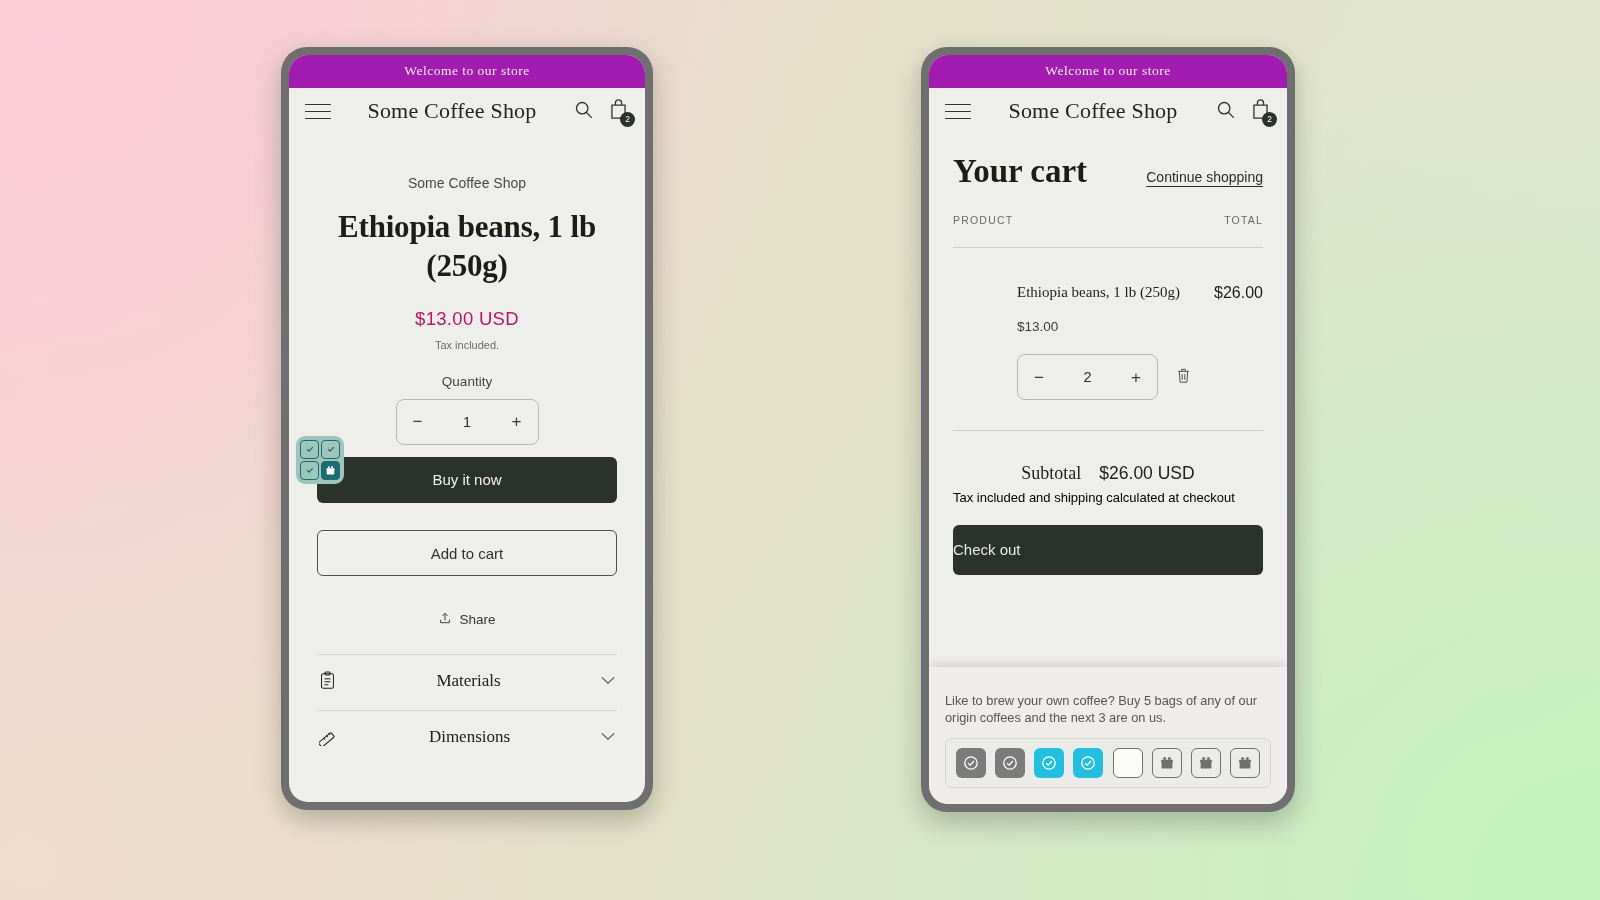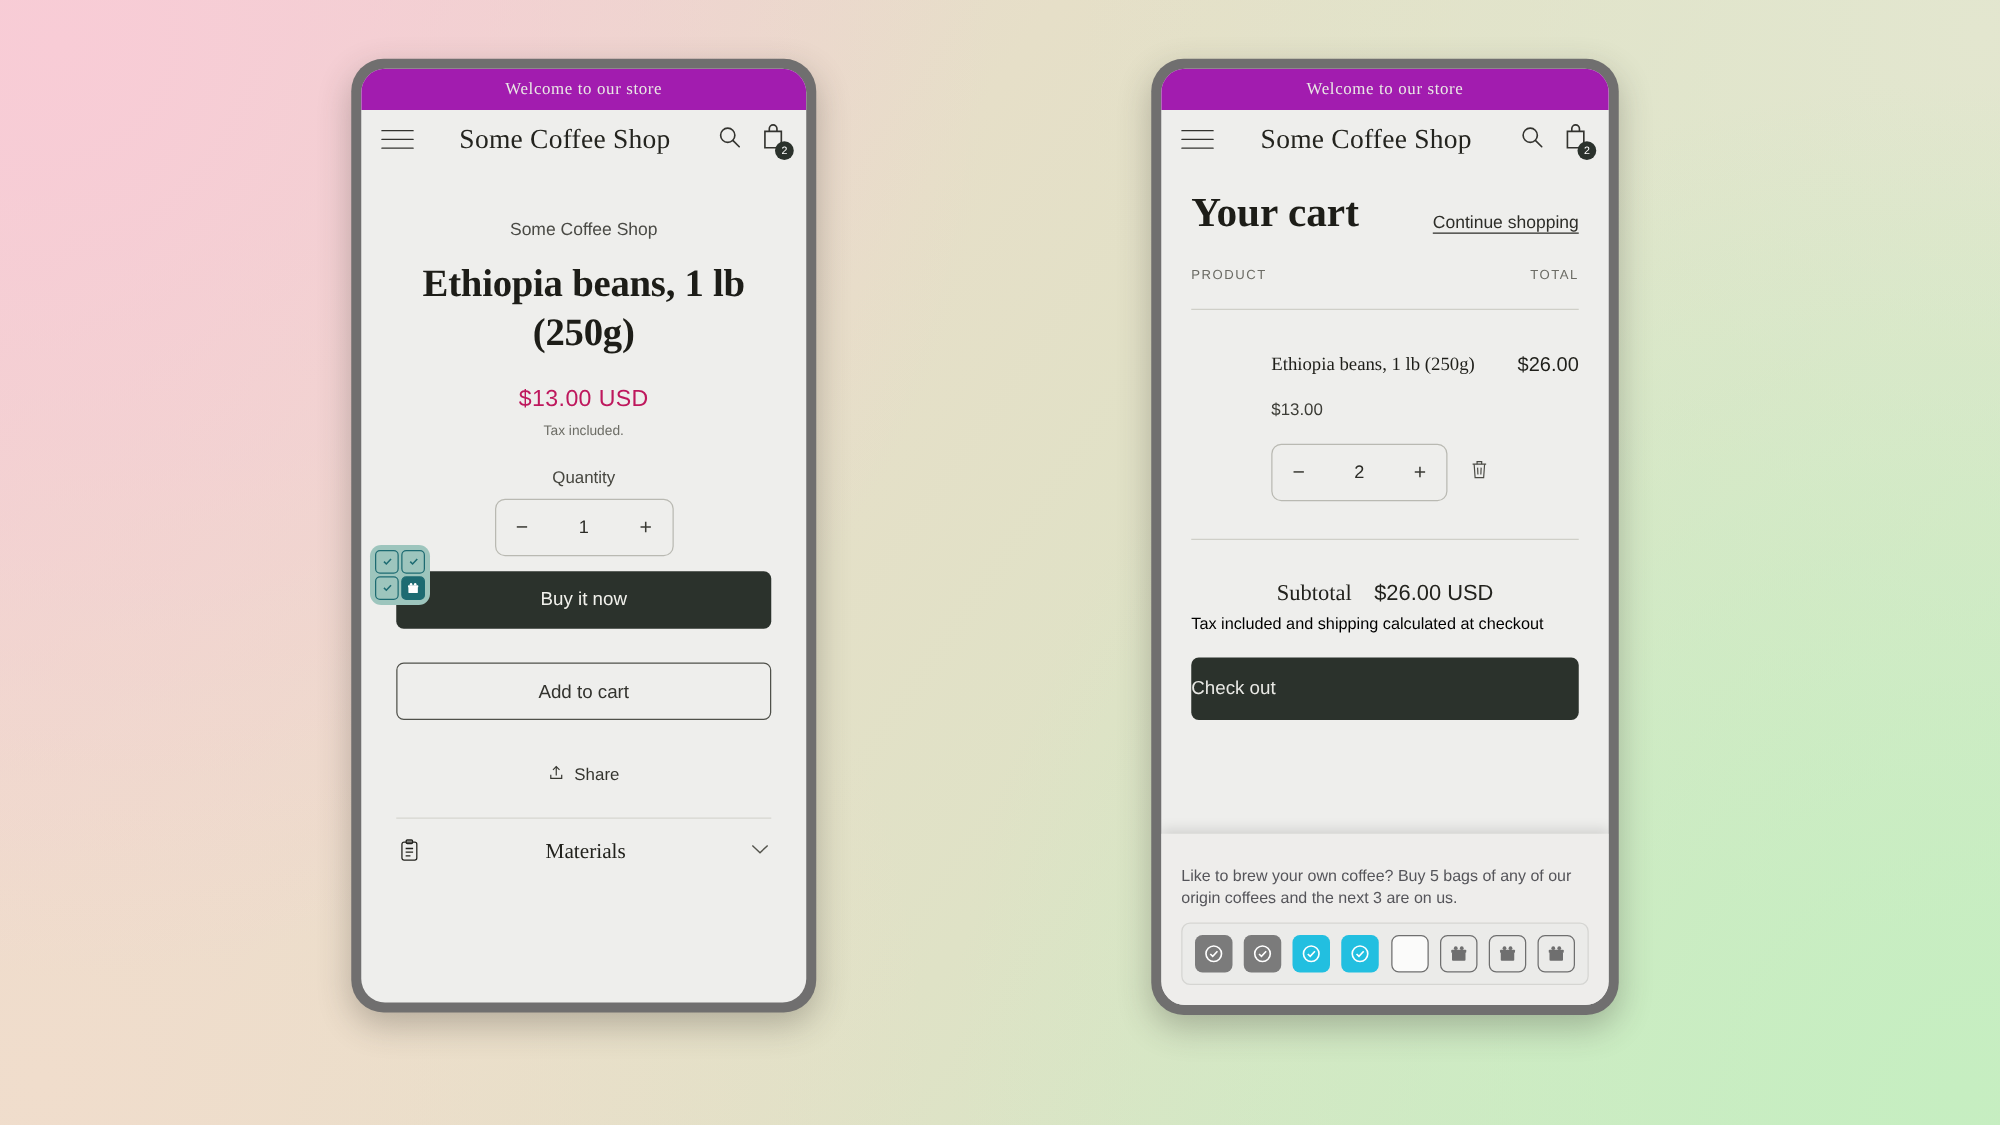--- a/index.html
+++ b/index.html
@@ -287,20 +287,36 @@
           <span>
             <svg width="17" height="19" viewBox="0 0 20 22" fill="none" stroke="#22221d" stroke-width="1.2">
               <rect x="3" y="3" width="14" height="17" rx="2"></rect>
               <rect x="7" y="1" width="6" height="3.4" rx="1"></rect>
               <line x1="6.5" y1="9" x2="13.5" y2="9"></line>
                 <line x1="6.5" y1="12.5" x2="13.5" y2="12.5"></line>
                 <line x1="6.5" y1="16" x2="11" y2="16"></line>
             </svg>
           </span>
           <span class="acc-label">Materials</span>
+          <span>
+            <svg width="14" height="9" viewBox="0 0 16 10" fill="none" stroke="#53534c" stroke-width="1.3">
+                <path d="M1 1.5 8 8l7-6.5"></path>
+              </svg>
+          </span>
+        </div>
+        <div class="acc-row">
+          <span>
+            <svg width="19" height="19" viewBox="0 0 22 22" fill="none" stroke="#22221d" stroke-width="1.2">
+              <rect x="-1" y="12" width="19" height="6.5" rx="1.4" transform="rotate(-40 8 15)"></rect>
+              <line x1="5.2" y1="12.6" x2="7" y2="14.5"></line>
+                <line x1="8.2" y1="9.8" x2="10" y2="11.7"></line>
+                <line x1="11.2" y1="7" x2="13" y2="8.9"></line>
+            </svg>
+          </span>
+          <span class="acc-label">Dimensions</span>
           <span>
             <svg width="14" height="9" viewBox="0 0 16 10" fill="none" stroke="#53534c" stroke-width="1.3">
                 <path d="M1 1.5 8 8l7-6.5"></path>
               </svg>
           </span>
         </div>
       </div>
     </div>
 
     <div class="mini-widget">

